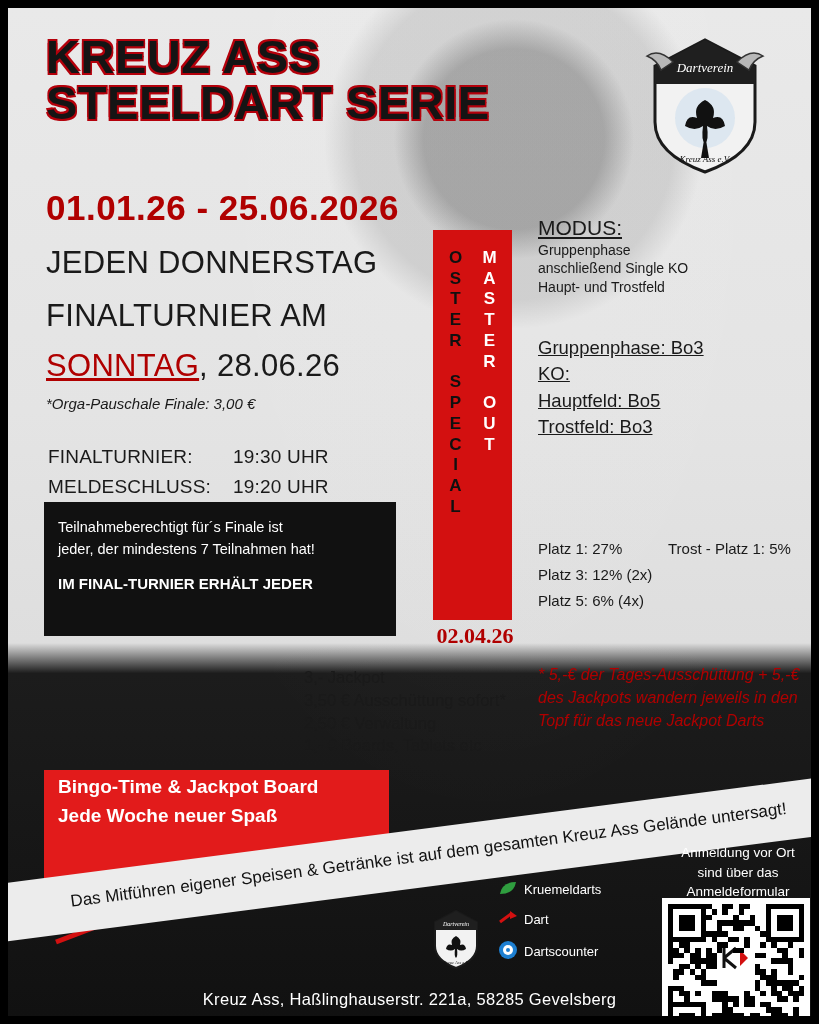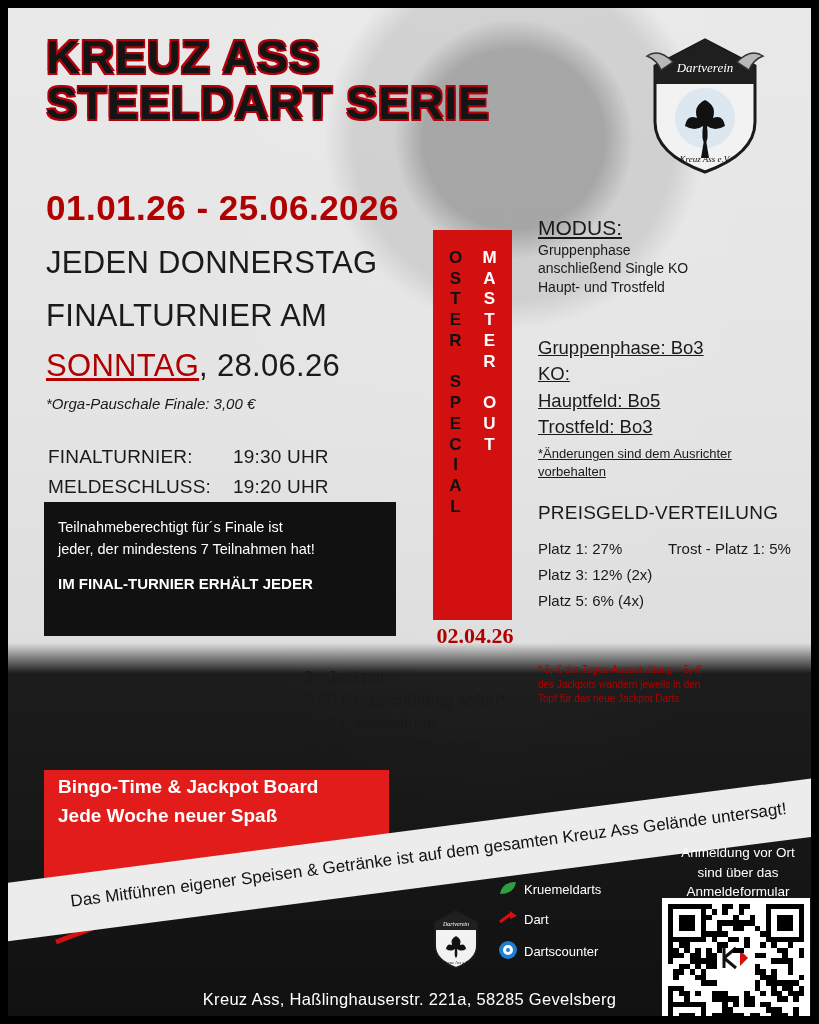--- a/index.html
+++ b/index.html
@@ -146,21 +146,21 @@
     position: absolute; left: 530px; top: 528px;
     width: 268px;
     font-size: 15px; color: #1a1a1a;
   }
   .preis-grid .row { display: flex; line-height: 1.72; }
   .preis-grid .c1 { width: 130px; }
   .preis-grid .c2 { width: 138px; }
   .footnote-red {
     position: absolute; left: 530px; top: 655px;
     width: 270px;
-    font-size: 10px; color: #b00000; line-height: 1.45;
+    font-size: 16px; font-style: italic; color: #b00000; line-height: 1.45;
   }
 
   
   .neubox {
     position: absolute; left: 36px; top: 762px;
     width: 345px; height: 112px;
     background: #e21b1b;
   }
   .neubox .n1 {
     color: #fff; font-weight: bold; font-size: 30px;
@@ -339,26 +339,21 @@
       <div>Gruppenphase</div>
       <div>anschließend Single KO</div>
       <div>Haupt- und Trostfeld</div>
     </div>
     <div class="formats">
       <div>Gruppenphase: Bo3</div>
       <div>KO:</div>
       <div>Hauptfeld: Bo5</div>
       <div>Trostfeld: Bo3</div>
     </div>
-    <div class="aend">
-      <div>*Änderungen sind dem Ausrichter</div>
-      <div>vorbehalten</div>
-    </div>
-
-    <div class="preis-head">PREISGELD-VERTEILUNG</div>
+
     <div class="preis-grid">
       <div class="row">
         <div class="c1">Platz 1: 27%</div>
         <div class="c2">Trost - Platz 1: 5%</div>
       </div>
       <div class="row">
         <div class="c1">Platz 3: 12% (2x)</div>
         <div class="c2"></div>
       </div>
       <div class="row">

